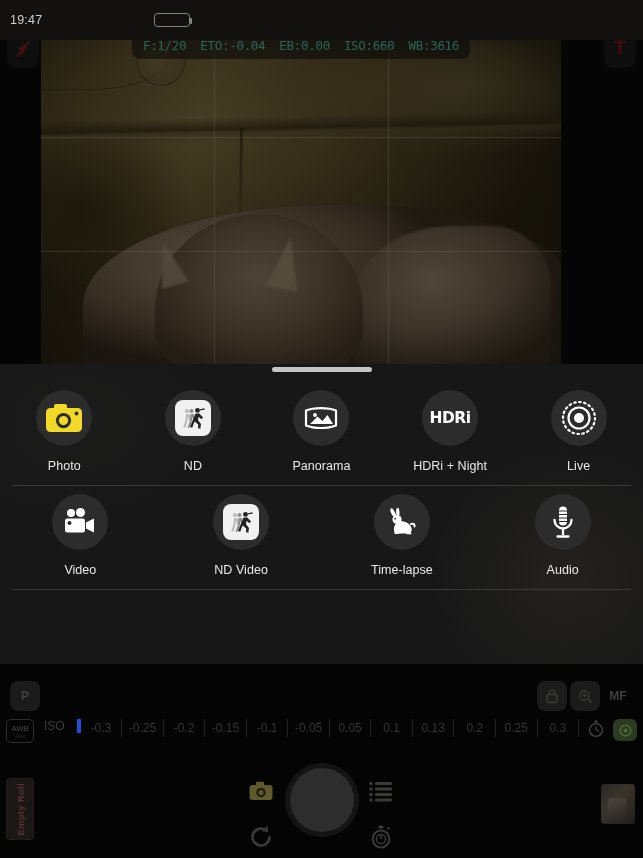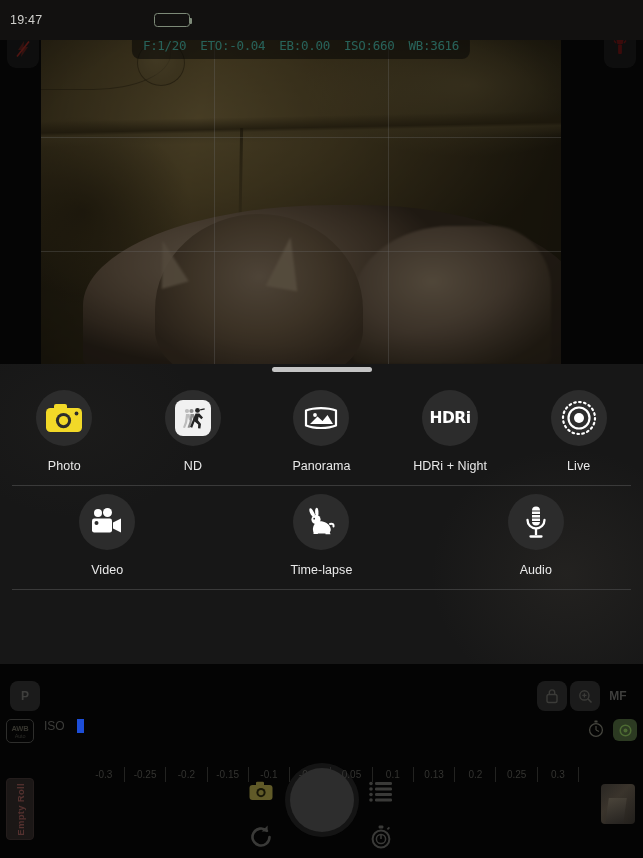--- a/index.html
+++ b/index.html
@@ -144,22 +144,22 @@
   .ev-row {
     position: absolute; top: 355px; left: 0; width: 643px; height: 30px;
     display: flex; align-items: flex-start; padding: 0 6px; gap: 0;
   }
   .awb {
     width: 28px; height: 24px; border-radius: 5px; border: 1px solid #2e2e2c;
     display: flex; flex-direction: column; align-items: center; justify-content: center;
     color: #37362f; font-size: 7.5px; font-weight: 700; letter-spacing: -.2px; margin-right: 6px;
   }
   .awb small { font-size: 5.5px; font-weight: 400; color: #2c2c28; }
-  .ev-iso { color: #3d3d3a; font-size: 12px; padding: 0 12px 0 4px; border-right: 7px solid #1d4ed8; }
-  .ev-tick { flex: 1; text-align: center; color: #343431; font-size: 10px; border-right: 1px solid #232321; padding: 2px 0; margin-top: 48px; }
+  .ev-iso { color: #3d3d3a; font-size: 12px; padding: 0 12px 0 4px; border-right: 4px solid #1d4ed8; }
+  .ev-tick { flex: 1; text-align: center; color: #343431; font-size: 12px; border-right: 1px solid #232321; padding: 2px 0; }
   .ev-icon { width: 26px; display: flex; align-items: center; justify-content: center; margin-left: 4px; }
   .ev-icon-green { width: 24px; height: 22px; border-radius: 6px; background: #2c3a22; margin-left: 4px; display:flex; align-items:center; justify-content:center; }
 
   .bottom-bar { position: absolute; top: 392px; left: 0; width: 643px; height: 102px; }
   .roll {
     position: absolute; left: 6px; top: 22px; width: 28px; height: 62px;
     border-radius: 4px; background: #1b1716; border: 1px solid #241d1c;
     display: flex; align-items: center; justify-content: center; overflow: hidden;
   }
   .roll-text {
@@ -508,20 +508,44 @@
                 <circle cx="17.5" cy="4.5" r="4.5" fill="#ffffff"></circle>
                 <rect x="2" y="10.5" width="20" height="14" rx="2.2" fill="#ffffff"></rect>
                 <circle cx="6.5" cy="15" r="2" fill="#2c2c2c"></circle>
                 <path d="M23 14.5 L31 10.5 L31 24.5 L23 20.5 Z" fill="#ffffff"></path>
               </svg>
             </span>
           </div>
           <span class="mode-label">Video</span>
         </div>
 
+        <div class="mode-cell">
+          <div class="mode-icon">
+            <div class="inner-white">
+              <span>
+                <svg width="28" height="24" viewBox="0 0 28 24">
+                  <g fill="#bdbdbd">
+                    <circle cx="8" cy="5" r="2.1"></circle>
+                    <path d="M7 8 L10.5 8 L12 14 L10 14 L9 11 L8 17 L6 22 L4 21.5 L6 16 Z"></path>
+                  </g>
+                  <g fill="#8f8f8f">
+                    <circle cx="12.5" cy="5" r="2.1"></circle>
+                    <path d="M11.5 8 L15 8 L16.5 14 L14.5 14 L13.5 11 L12.5 17 L10.5 22 L8.5 21.5 L10.5 16 Z"></path>
+                  </g>
+                  <g fill="#222">
+                    <circle cx="18.5" cy="4.4" r="2.4"></circle>
+                    <path d="M16.6 7.4 L20.4 7.6 L24 11.5 L22.4 13.2 L19.6 10.8 L19 14.2 L22 18 L21.4 22.4 L19 22.2 L19.2 18.6 L15.6 15.6 L13.2 21.8 L11 21 L14 13.4 Z"></path>
+                    <path d="M21 3.2 L25.5 2.2 L25.8 3.6 L21.4 4.6 Z"></path>
+                  </g>
+                </svg>
+              </span>
+            </div>
+          </div>
+          <span class="mode-label">ND Video</span>
+        </div>
 
 
         <div class="mode-cell">
           <div class="mode-icon">
             <span>
               <svg width="32" height="30" viewBox="0 0 32 30">
                 <path d="M10 7.5 C8.5 4 7 1.5 5.5 1.2 C4 1 4 3.5 5.2 6.2 C6 8.2 7.5 9.6 9 10 Z" fill="#ffffff"></path>
                 <path d="M13.5 7.2 C13.5 3.5 13.2 1 11.8 0.8 C10.4 0.6 9.8 3.2 10.2 6.2 C10.5 8.4 11.4 9.8 12.6 10.2 Z" fill="#ffffff"></path>
                 <circle cx="11" cy="12.5" r="4.6" fill="#ffffff"></circle>
                 <circle cx="9.2" cy="11.7" r=".9" fill="#2c2c2c"></circle>

